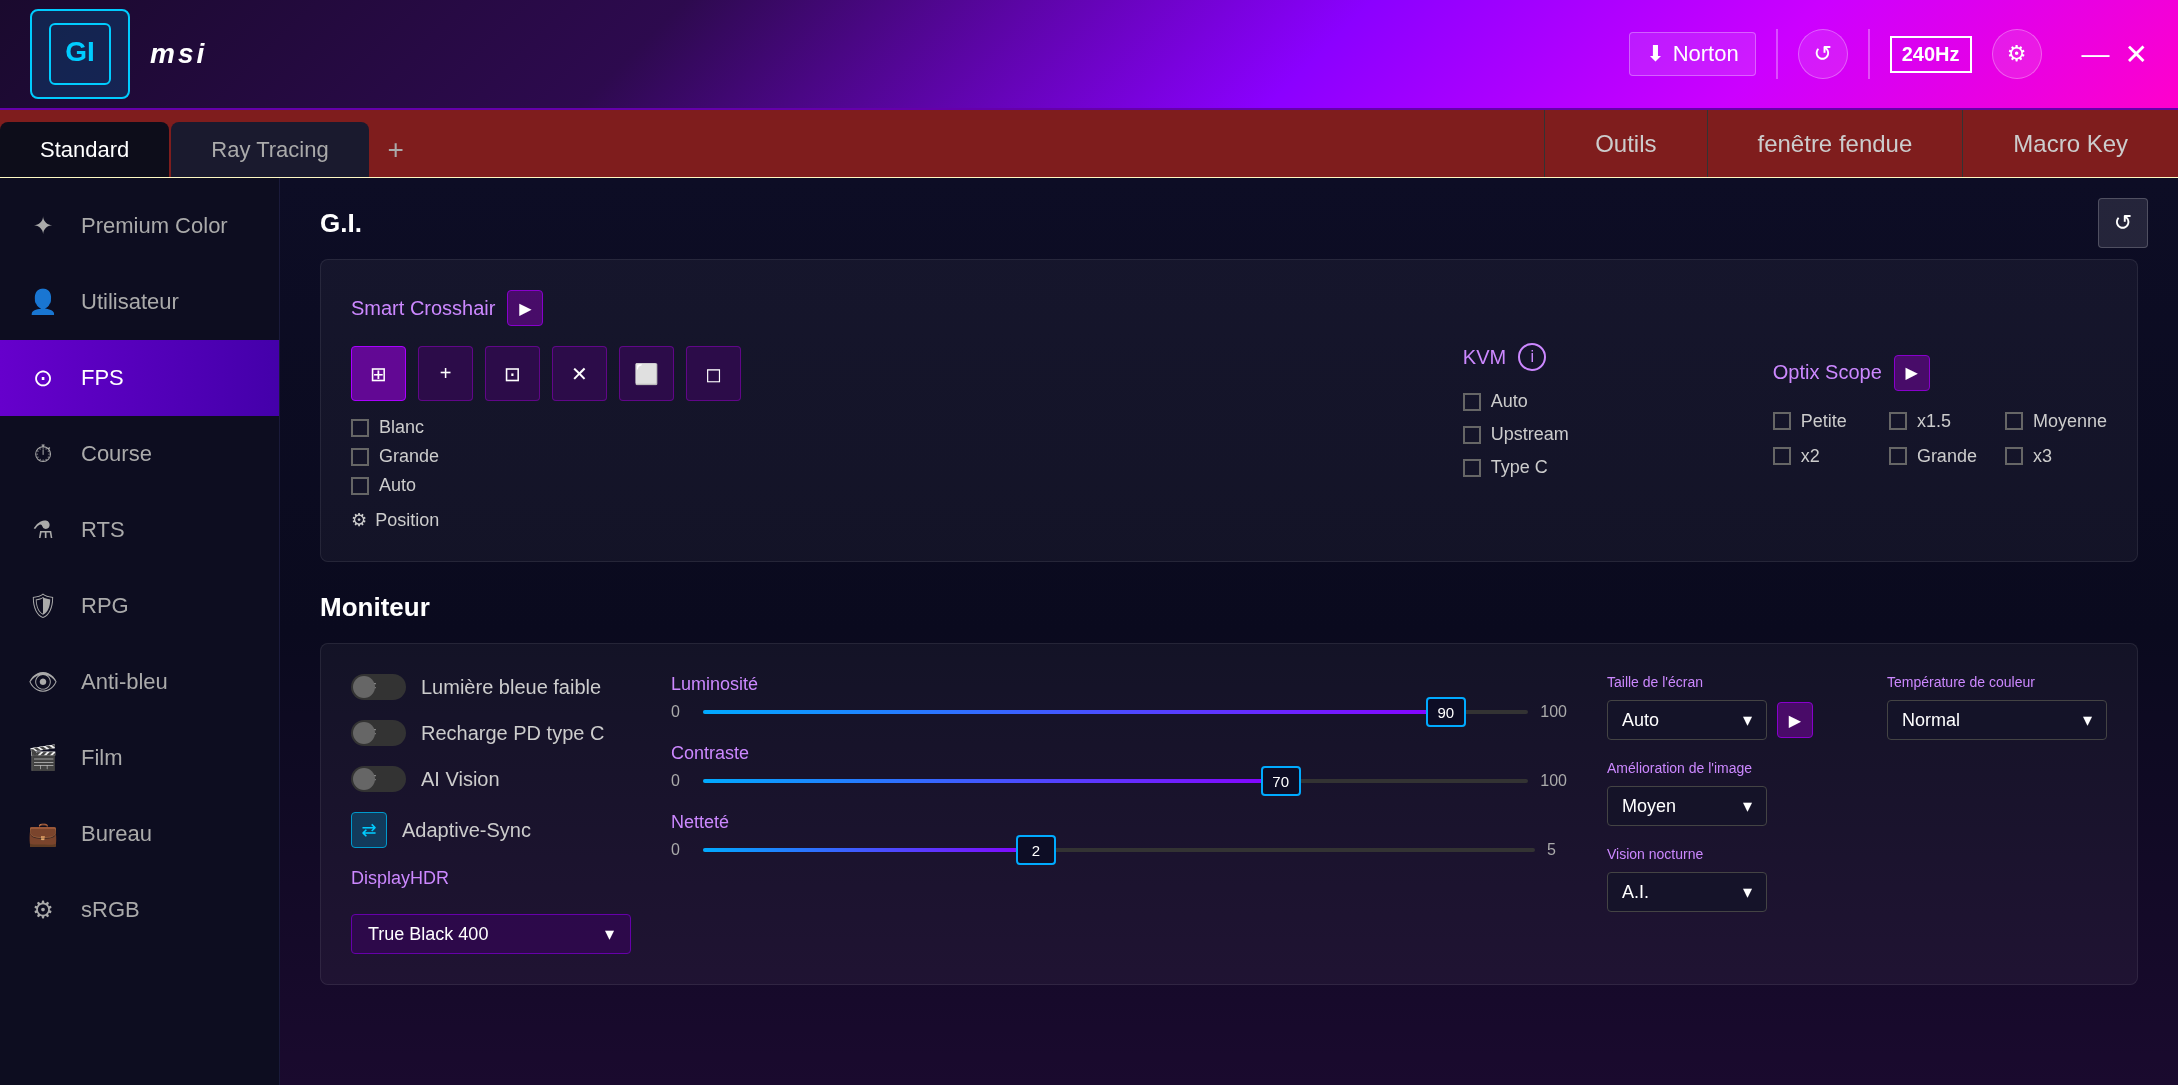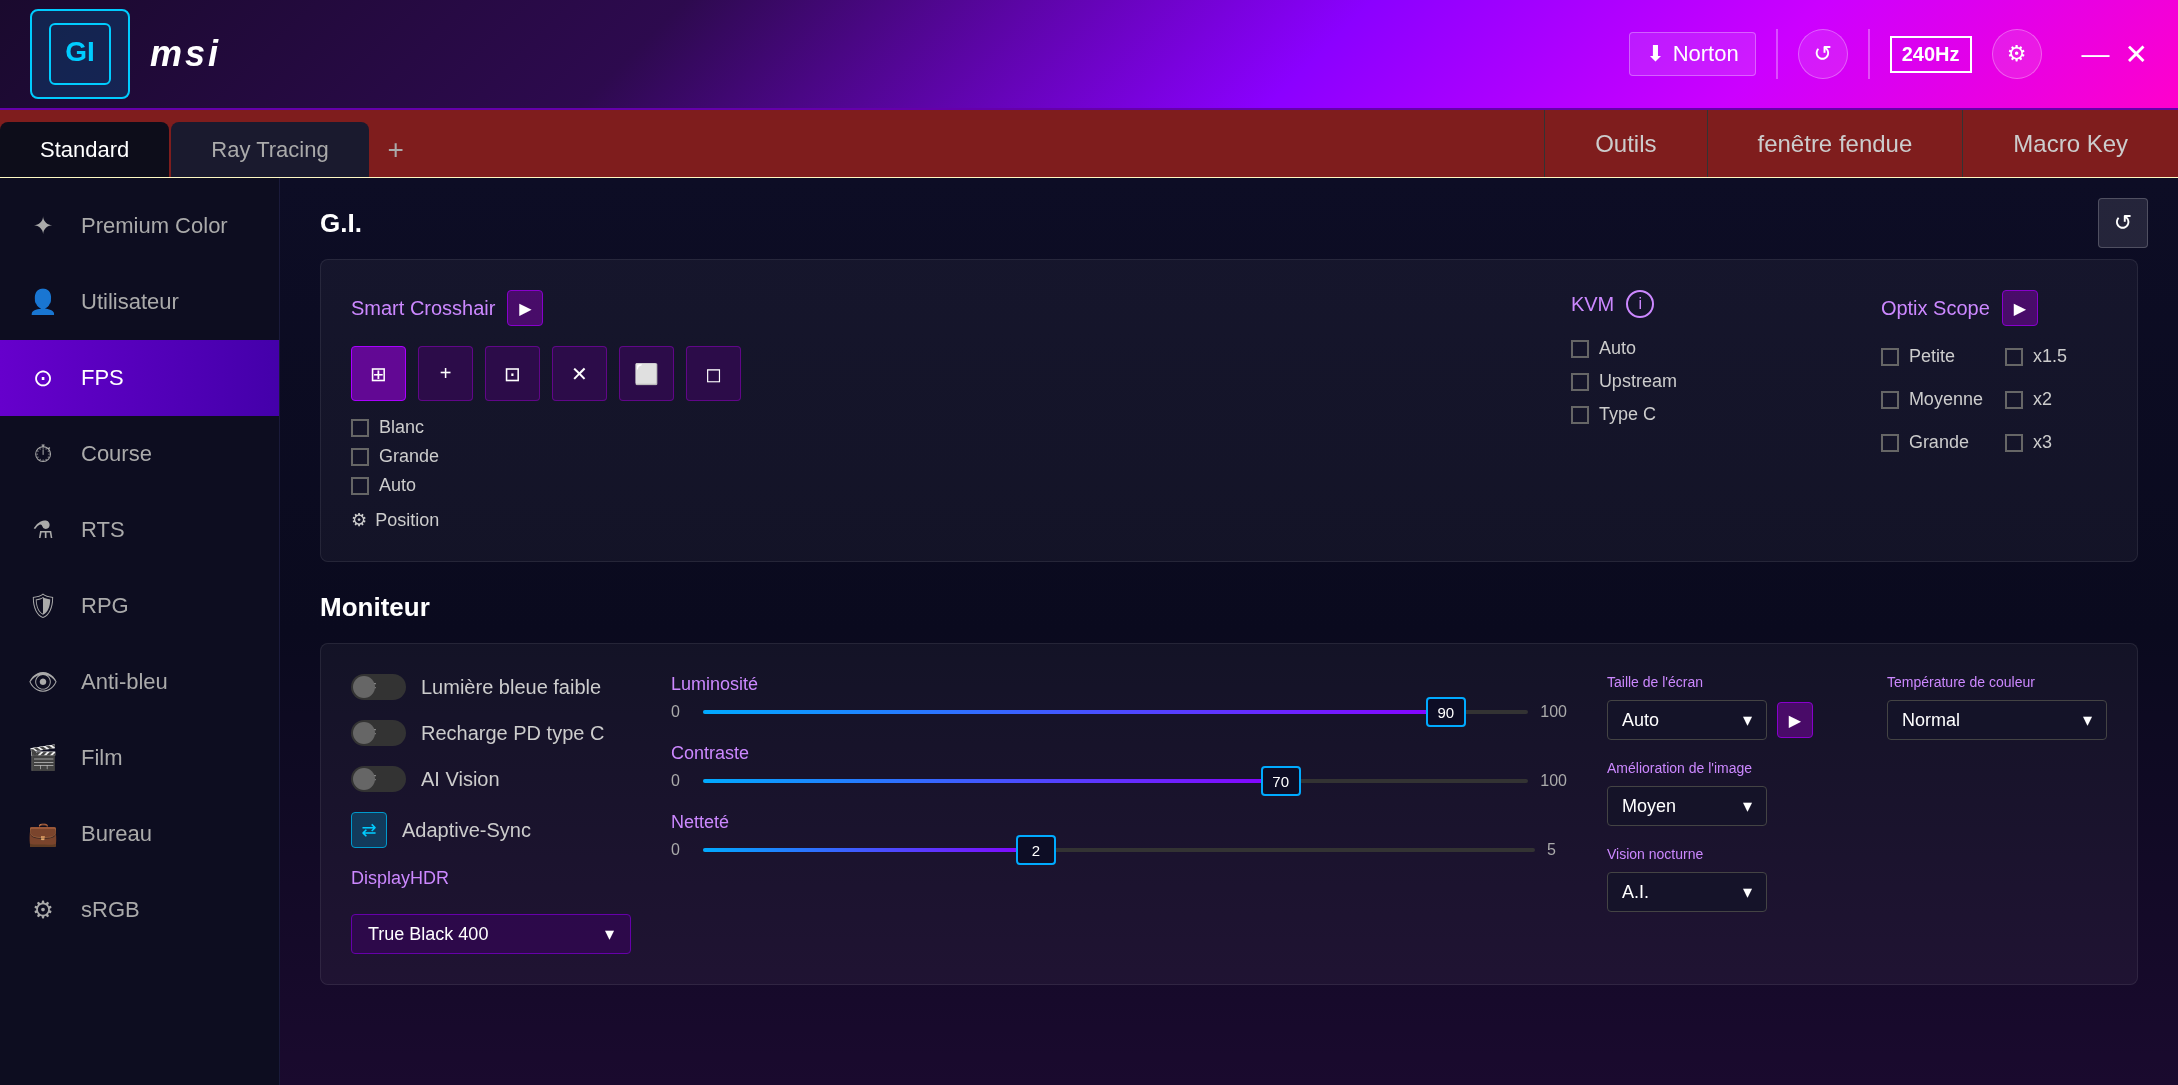--- a/index.html
+++ b/index.html
@@ -36,21 +36,21 @@
       display: flex;
       align-items: center;
       justify-content: center;
       background: rgba(0,100,150,0.3);
     }
     .logo-text {
       display: flex;
       flex-direction: column;
     }
     .msi-text {
-      font-size: 36px;
+      font-size: 28px;
       font-weight: bold;
       color: #fff;
       font-style: italic;
       letter-spacing: 3px;
     }
     .gi-text {
       font-size: 38px;
       font-weight: bold;
       color: #00ccff;
       font-style: italic;
@@ -229,20 +229,21 @@
       background: rgba(255,255,255,0.04);
       border: 1px solid rgba(255,255,255,0.08);
       border-radius: 8px;
       padding: 30px;
       margin-bottom: 30px;
     }
 
     .gi-row {
       display: flex;
       gap: 60px;
+      align-items: center;
     }
 
     
     .smart-crosshair-section {
       flex: 1;
     }
     .section-header {
       display: flex;
       align-items: center;
       gap: 12px;
@@ -326,22 +327,22 @@
       gap: 12px;
       margin-top: 10px;
     }
 
     
     .optix-section {
       min-width: 200px;
     }
     .optix-grid {
       display: grid;
-      grid-template-columns: 1fr 1fr;
-      gap: 22px;
+      grid-template-columns: 1fr 1fr 1fr;
+      gap: 14px;
       margin-top: 16px;
     }
 
     
     .monitor-section {
       background: rgba(255,255,255,0.04);
       border: 1px solid rgba(255,255,255,0.08);
       border-radius: 8px;
       padding: 30px;
     }

